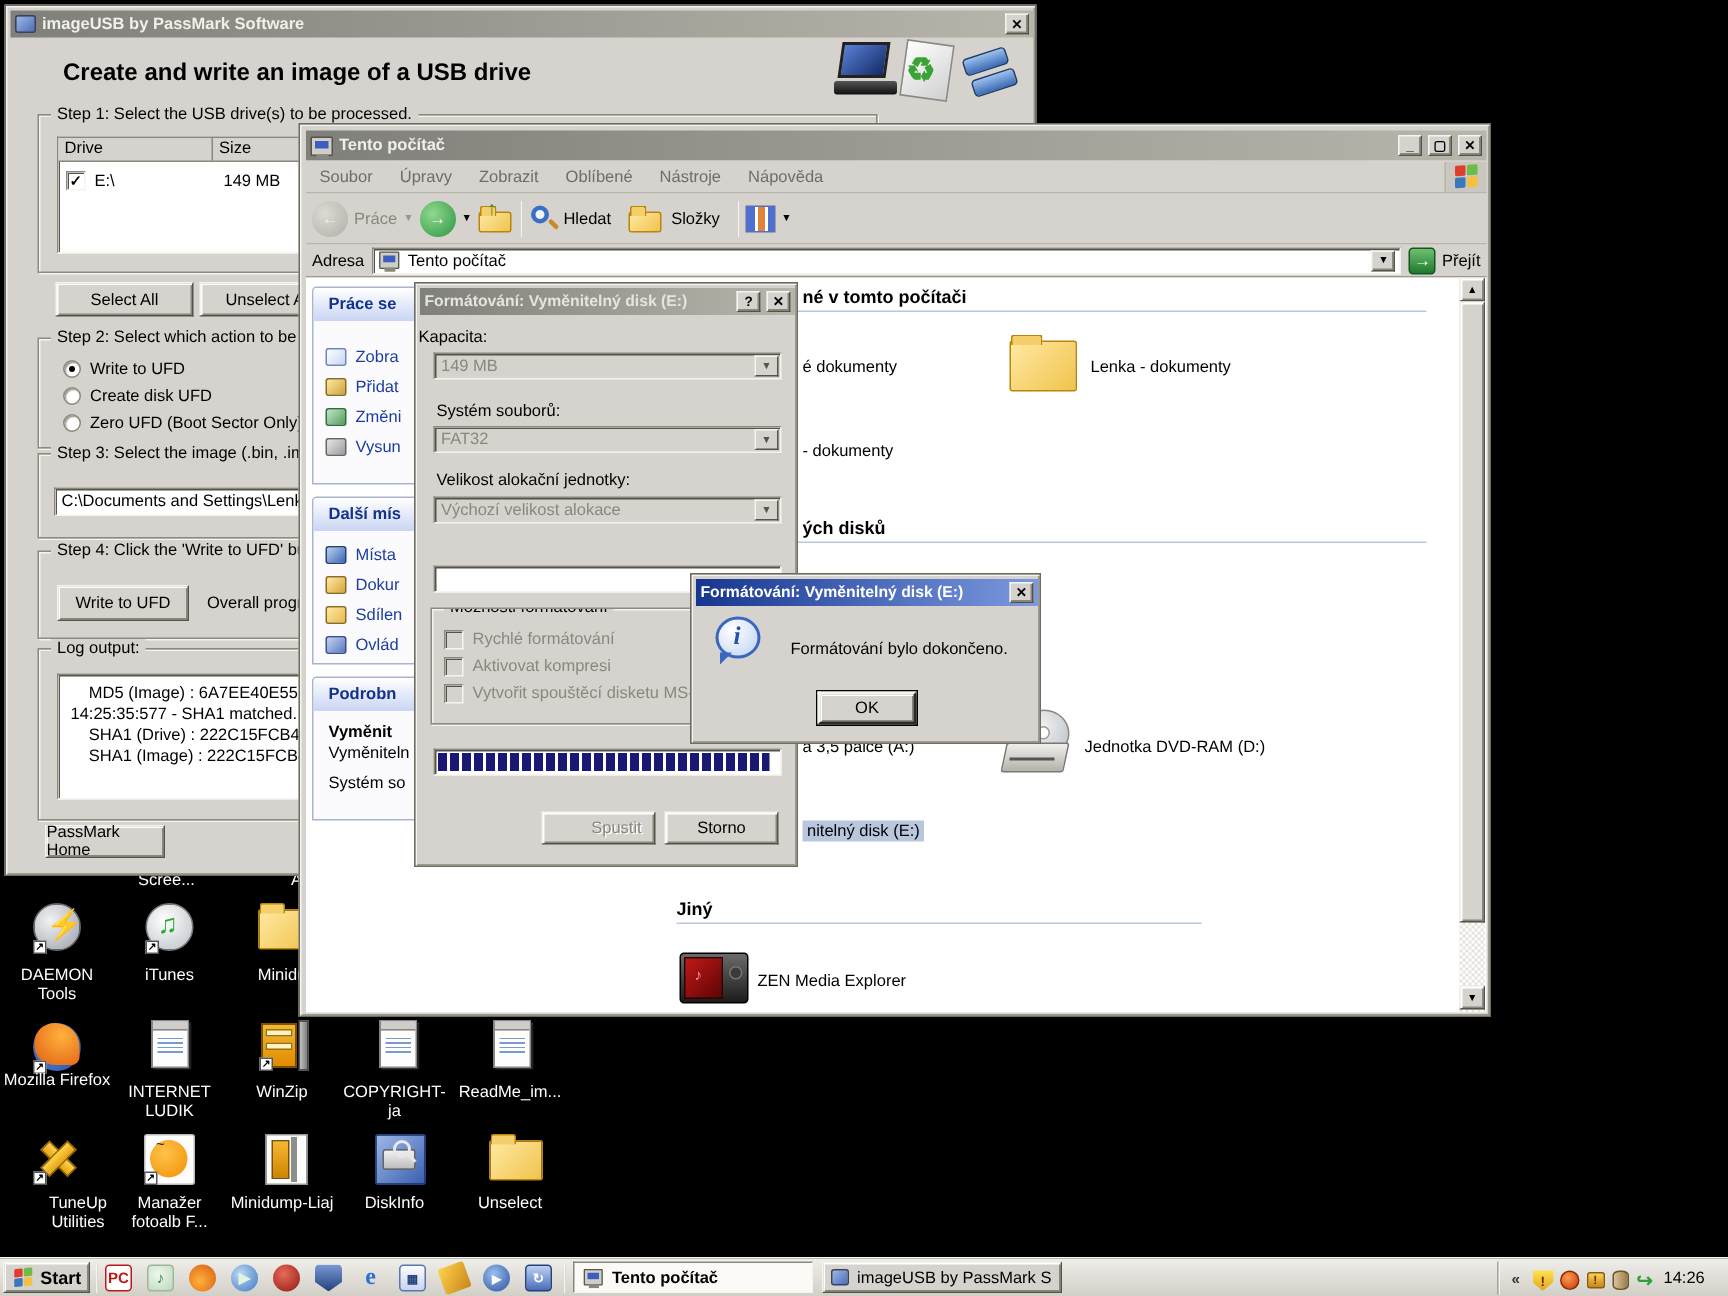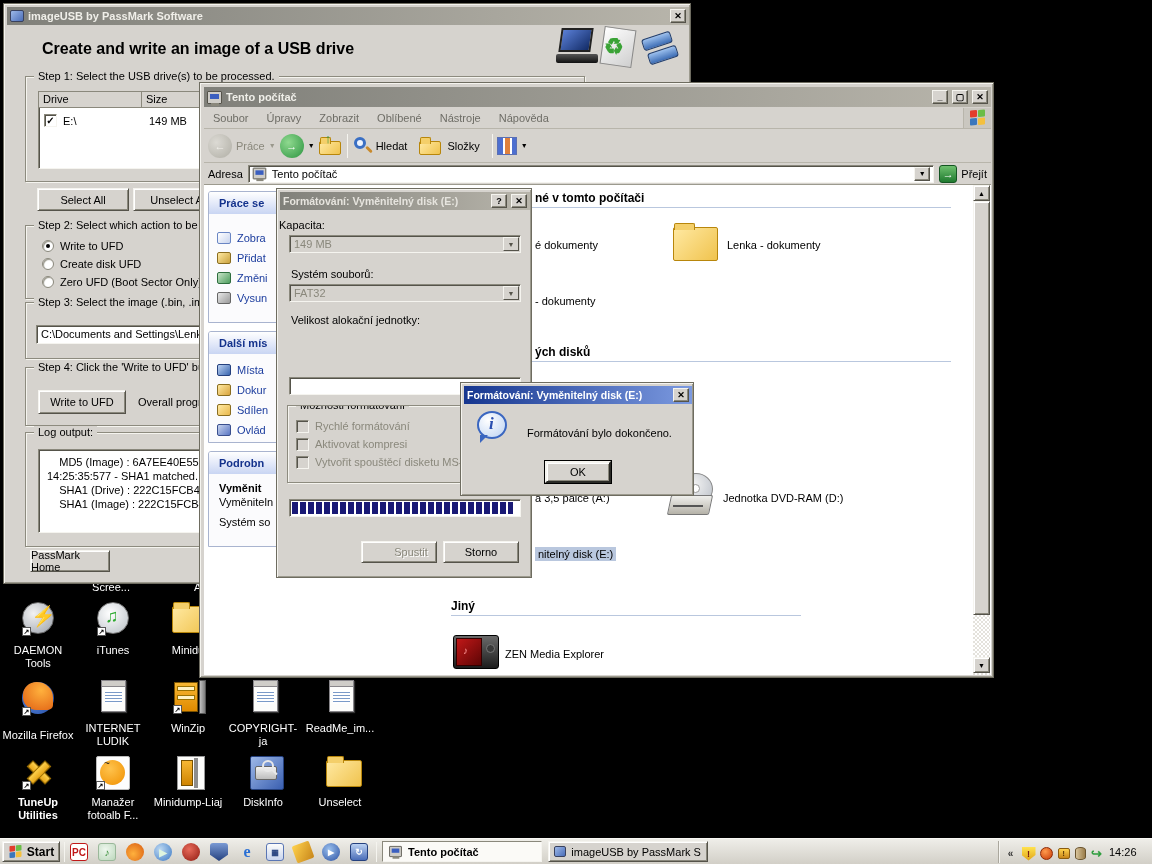--- a/index.html
+++ b/index.html
@@ -126,21 +126,21 @@
 <div class="notepad" style="left:101px; top:680px; width:25px; height:32px;"></div>
 <div class="abs" style="left:173px; top:680px; width:36px; height:34px;">
   <div class="abs" style="left:1px;top:2px;width:24px;height:30px;background:linear-gradient(#f7b733,#e08a00);border:1px solid #7a5200;"></div>
   <div class="abs" style="left:4px;top:6px;width:18px;height:5px;background:#fff2c4;border:1px solid #9a7100;"></div>
   <div class="abs" style="left:4px;top:15px;width:18px;height:5px;background:#fff2c4;border:1px solid #9a7100;"></div>
   <div class="abs" style="left:26px;top:0;width:7px;height:34px;background:linear-gradient(90deg,#bfbfbf,#7d7d7d);border:1px solid #555;"></div>
   <div class="shortcut-arrow">↗</div>
 </div>
 <div class="notepad" style="left:253px; top:680px; width:25px; height:32px;"></div>
 <div class="notepad" style="left:329px; top:680px; width:25px; height:32px;"></div>
-<div class="desk-label" style="left:1px;  top:729px;">Mozilla Firefox</div>
+<div class="desk-label" style="left:1px;  top:714px;">Mozilla Firefox</div>
 <div class="desk-label" style="left:76px; top:722px;">INTERNET LUDIK</div>
 <div class="desk-label" style="left:151px;top:722px;">WinZip</div>
 <div class="desk-label" style="left:226px;top:722px;">COPYRIGHT-ja</div>
 <div class="desk-label" style="left:303px;top:722px;">ReadMe_im...</div>
 
 <div class="abs" style="left:22px; top:756px; width:34px; height:34px;">
   <div class="abs" style="left:4px;top:12px;width:26px;height:9px;background:linear-gradient(#ffd24d,#e6a417);border:1px solid #9a6d00;transform:rotate(45deg);"></div>
   <div class="abs" style="left:4px;top:12px;width:26px;height:9px;background:linear-gradient(#ffd24d,#e6a417);border:1px solid #9a6d00;transform:rotate(-45deg);"></div>
   <div class="shortcut-arrow">↗</div>
 </div>
@@ -155,21 +155,21 @@
   <div class="abs" style="left:8px;top:4px;width:12px;height:26px;background:linear-gradient(#f7b733,#cf8400);border:1px solid #7a5200;"></div>
   <div class="abs" style="left:21px;top:2px;width:4px;height:30px;background:#8d8d8d;"></div>
 </div>
 <div class="abs" style="left:250px; top:756px; width:34px; height:34px;">
   <div class="abs" style="width:34px;height:34px;background:linear-gradient(135deg,#9db8e8,#3a5fb0);border:1px solid #24407e;border-radius:2px;"></div>
   <div class="abs" style="left:5px;top:10px;width:22px;height:14px;background:linear-gradient(#f2f2f2,#bdbdbd);border:1px solid #666;border-radius:2px;"></div>
   <div class="abs" style="left:12px;top:4px;width:12px;height:12px;border:2px solid #e8e8e8;border-radius:50%;"></div>
   <div class="abs" style="left:21px;top:15px;width:7px;height:2px;background:#e8e8e8;transform:rotate(45deg);"></div>
 </div>
 <div class="folder" style="left:326px; top:760px; width:36px; height:27px;"></div>
-<div class="desk-label" style="left:1px;  top:796px;font-weight:bold;">TuneUp Utilities</div>
+<div class="desk-label" style="left:15px;  top:796px;">TuneUp Utilities</div>
 <div class="desk-label" style="left:76px; top:796px;">Manažer fotoalb F...</div>
 <div class="desk-label" style="left:151px;top:796px;">Minidump-Liaj</div>
 <div class="desk-label" style="left:226px;top:796px;">DiskInfo</div>
 <div class="desk-label" style="left:303px;top:796px;">Unselect</div>
 
 <div class="win" style="left:3px; top:3px; width:688px; height:581px; z-index:1;">
   <div class="titlebar tb-inactive" style="left:3px; top:3px; width:682px;">
     <div style="width:14px;height:12px;background:linear-gradient(135deg,#9db8e8,#4a6db8);border:1px solid #39415e;border-radius:2px;"></div>
     <div class="tb-title">imageUSB by PassMark Software</div>
     <div style="flex:1"></div>
@@ -411,20 +411,24 @@
       <span class="arrow">▼</span>
   </div>
 
   <div class="abs" style="left:14px; top:79px;">Systém souborů:</div>
   <div class="combo" style="left:12px; top:95px; width:232px; background:#d6d3ce;">
     <span class="val gray">FAT32</span>
       <span class="arrow">▼</span>
   </div>
 
   <div class="abs" style="left:14px; top:125px;">Velikost alokační jednotky:</div>
+  <div class="combo" style="left:12px; top:142px; width:232px; background:#d6d3ce;">
+    <span class="val gray">Výchozí velikost alokace</span>
+      <span class="arrow">▼</span>
+  </div>
 
   <div class="abs" style="left:14px; top:188px;">Jmenovka svazku:</div>
   <div class="sunken abs" style="left:12px; top:188px; width:232px; height:18px;"></div>
 
   <div class="group" style="left:10px; top:216px; width:236px; height:78px; overflow:hidden;">
     <div class="legend">Možnosti formátování</div>
     <div class="checkbox dis" style="left:8px; top:14px;"></div>
     <div class="abs gray" style="left:27px; top:14px; white-space:nowrap;">Rychlé formátování</div>
     <div class="checkbox dis" style="left:8px; top:32px;"></div>
     <div class="abs gray" style="left:27px; top:32px; white-space:nowrap;">Aktivovat kompresi</div>

